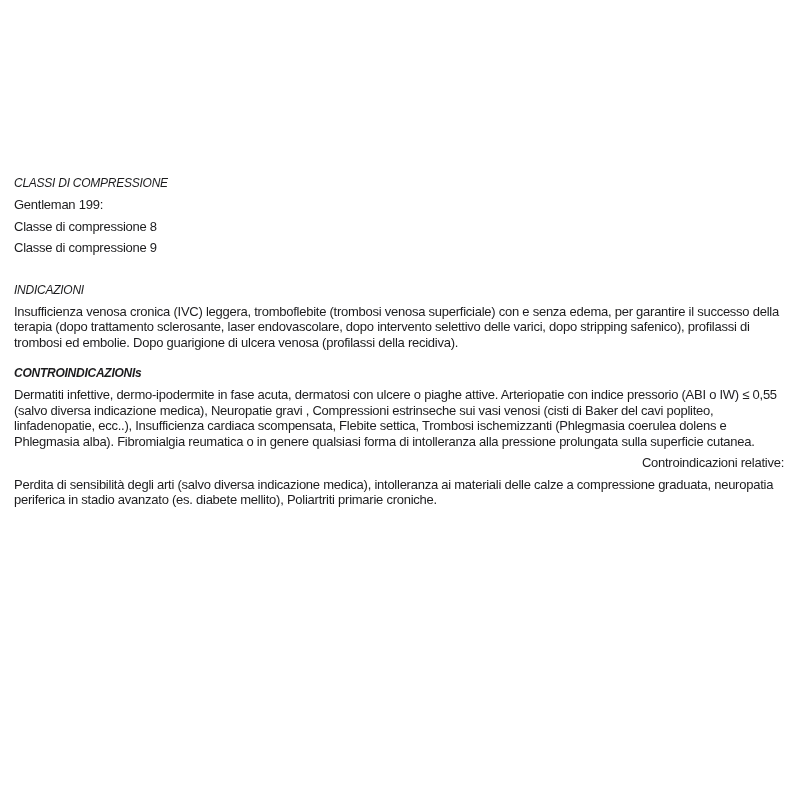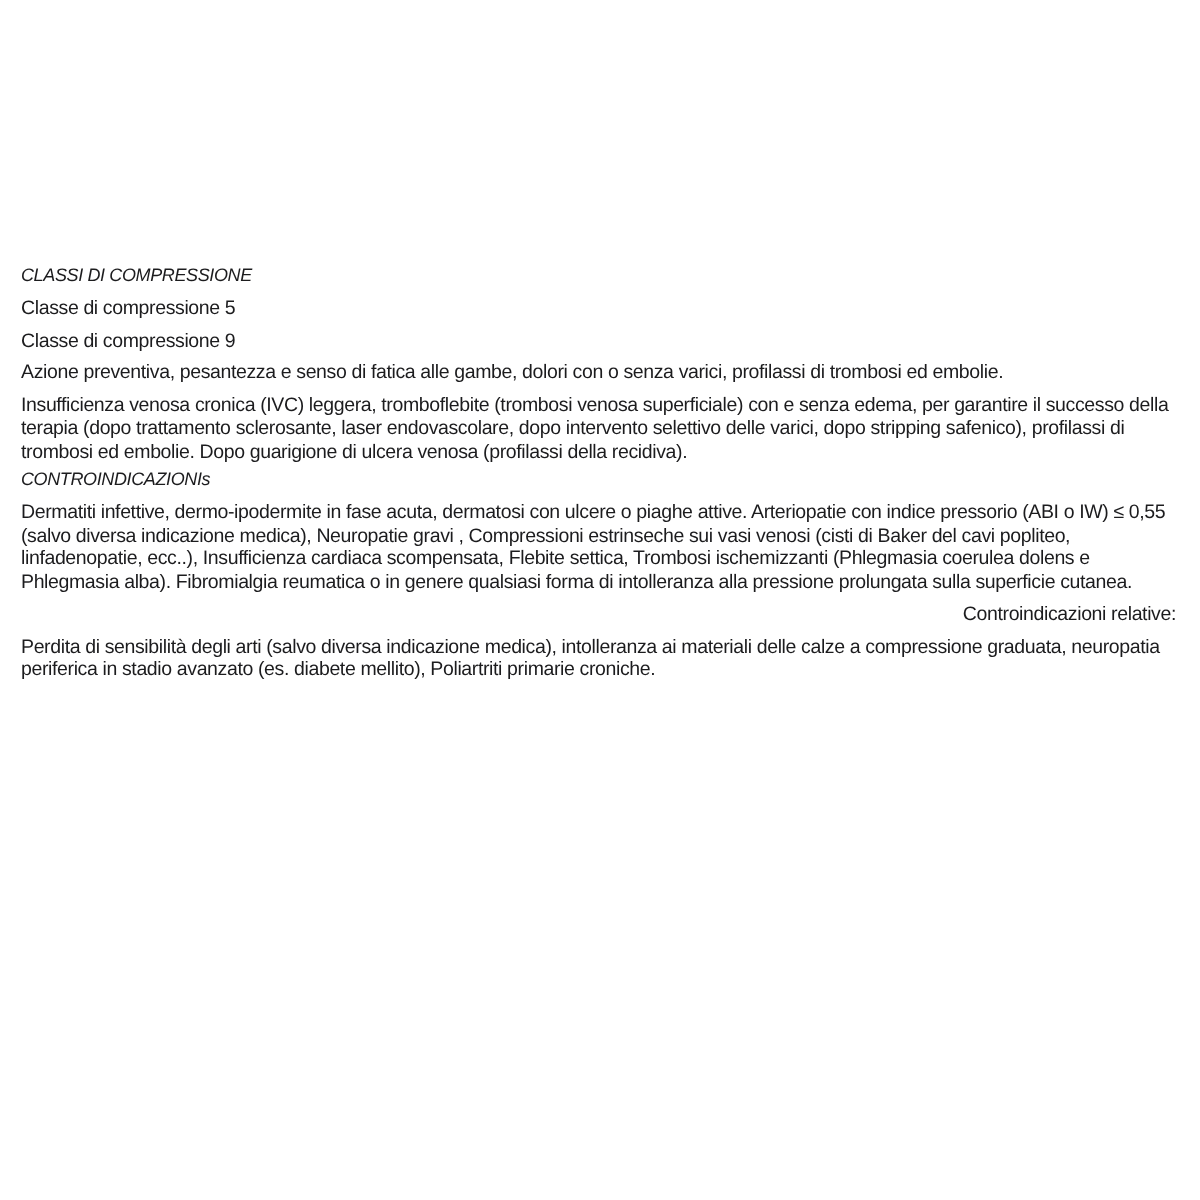--- a/index.html
+++ b/index.html
@@ -28,38 +28,39 @@
   }
   .sec-heading {
     font-size: 12px;
     font-style: italic;
     font-weight: 400;
     text-transform: none;
     color: #1c1c1e;
     line-height: 15px;
   }
   .sec-heading.mt-section { margin-top: 27px; }
-  .sec-heading.mt-section2 { margin-top: 4px; }
+  .sec-heading.mt-section2 { margin-top: 16px; font-weight: bold; }
   .bold { font-weight: 700; }
   .mt-lg { margin-top: 22px; text-align: right; }
   .para { max-width: 772px; }
 </style>
 </head>
 <body>
 
 <div class="doc">
 
   <section>
     <h2 class="sec-heading" style="margin-top:0">CLASSI DI COMPRESSIONE</h2>
-    <p>Classe di compressione 5</p>
+    <p class="bold">Gentleman 199:</p>
+    <p>Classe di compressione 8</p>
     <p>Classe di compressione 9</p>
   </section>
 
   <section>
-    <p class="para">Azione preventiva, pesantezza e senso di fatica alle gambe, dolori con o senza varici, profilassi di trombosi ed embolie.</p>
+    <h2 class="sec-heading mt-section">INDICAZIONI</h2>
     <p class="para">Insufficienza venosa cronica (IVC) leggera, tromboflebite (trombosi venosa superficiale) con e senza edema, per garantire il successo della terapia (dopo trattamento sclerosante, laser endovascolare, dopo intervento selettivo delle varici, dopo stripping safenico), profilassi di trombosi ed embolie. Dopo guarigione di ulcera venosa (profilassi della recidiva).</p>
   </section>
 
   <section>
     <h2 class="sec-heading mt-section2">CONTROINDICAZIONIs</h2>
     <p class="para">Dermatiti infettive, dermo-ipodermite in fase acuta, dermatosi con ulcere o piaghe attive. Arteriopatie con indice pressorio (ABI o IW) ≤ 0,55 (salvo diversa indicazione medica), Neuropatie gravi , Compressioni estrinseche sui vasi venosi (cisti di Baker del cavi popliteo, linfadenopatie, ecc..), Insufficienza cardiaca scompensata, Flebite settica, Trombosi ischemizzanti (Phlegmasia coerulea dolens e Phlegmasia alba). Fibromialgia reumatica o in genere qualsiasi forma di intolleranza alla pressione prolungata sulla superficie cutanea.</p>
     <p class="bold mt-lg">Controindicazioni relative:</p>
     <p class="para">Perdita di sensibilità degli arti (salvo diversa indicazione medica), intolleranza ai materiali delle calze a compressione graduata, neuropatia periferica in stadio avanzato (es. diabete mellito), Poliartriti primarie croniche.</p>
   </section>
 

